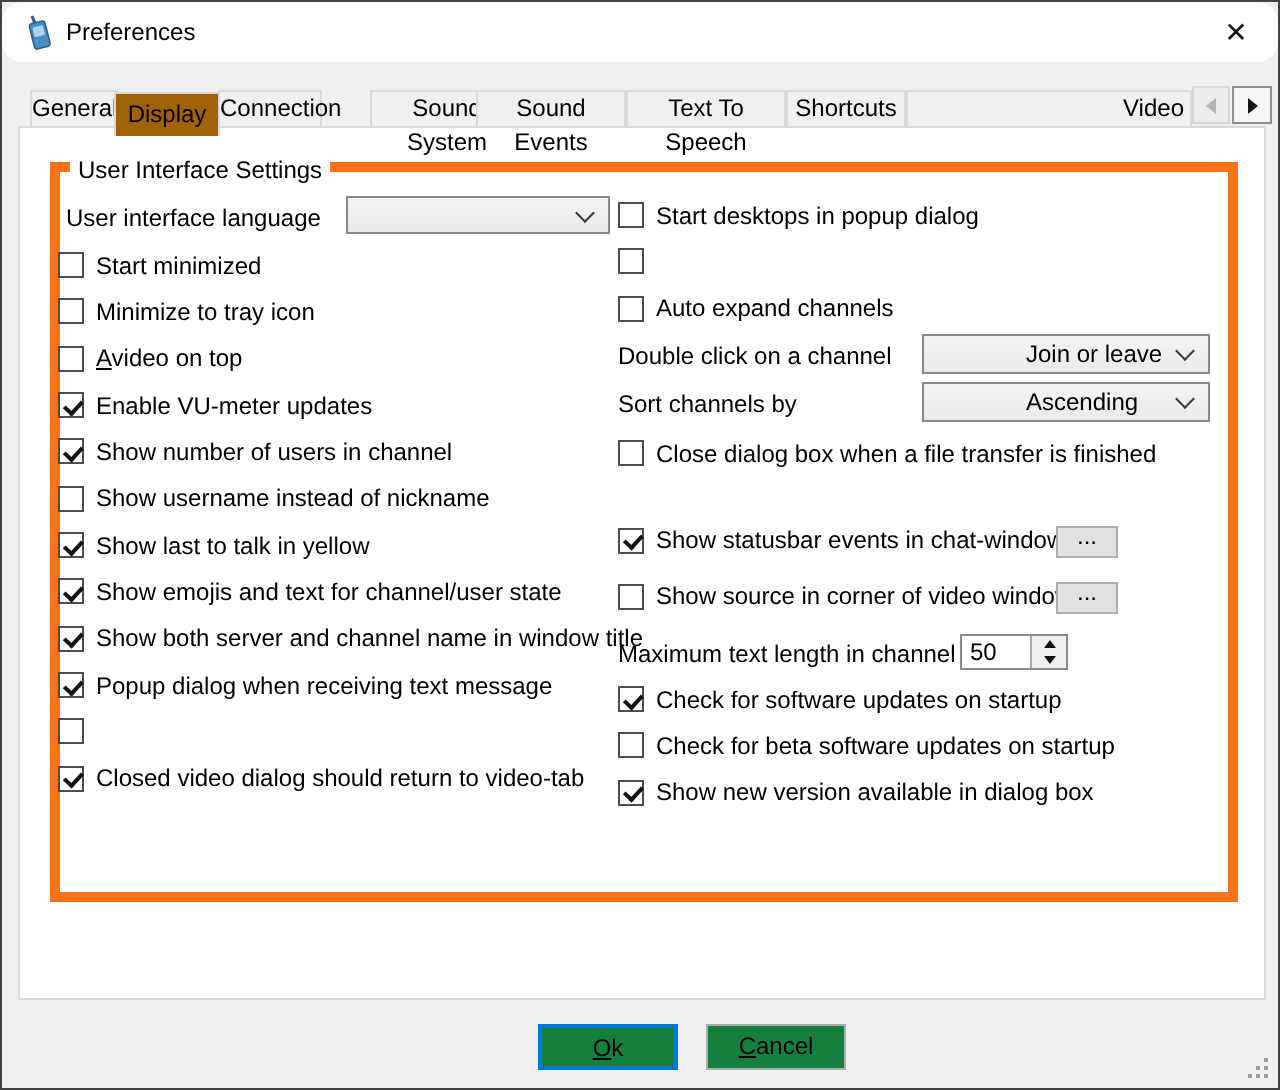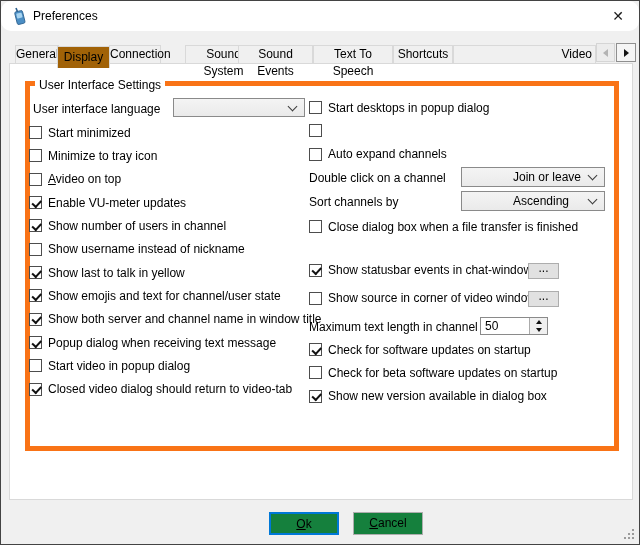--- a/index.html
+++ b/index.html
@@ -46,21 +46,21 @@
   
   .combo{position:absolute;box-sizing:border-box;border:1px solid #8a8a8a;
     background:linear-gradient(#f4f4f4,#eaeaea);}
   .combo .val{position:absolute;left:5px;top:50%;transform:translateY(-50%);white-space:nowrap;margin-left:46px;}
   .chev{position:absolute;right:8px;top:50%;width:6px;height:6px;margin-top:-5px;
     border-right:1px solid #3c3c3c;border-bottom:1px solid #3c3c3c;transform:rotate(45deg);}
   
   .mini-btn{position:absolute;width:31px;height:16px;box-sizing:border-box;background:#e1e1e1;
     border:1px solid #adadad;text-align:center;line-height:9px;font-size:12px;}
   
-  .spin{position:absolute;left:479px;top:316px;width:68px;height:18px;box-sizing:border-box;
+  .spin{position:absolute;left:479px;top:316px;width:54px;height:18px;box-sizing:border-box;
     border:1px solid #8a8a8a;background:#fff;display:flex;}
   .spin .sval{flex:1;padding-left:4px;line-height:16px;}
   .spin .sarrows{width:17px;border-left:1px solid #ababab;background:#f0f0f0;
     display:flex;flex-direction:column;}
   .spin .sarrows div{flex:1;display:flex;align-items:center;justify-content:center;}
   .tri-up{width:0;height:0;border-left:3px solid transparent;border-right:3px solid transparent;border-bottom:4px solid #111;}
   .tri-down{width:0;height:0;border-left:3px solid transparent;border-right:3px solid transparent;border-top:4px solid #111;}
   
   .btn{position:absolute;top:511px;width:70px;height:23px;box-sizing:border-box;background:#15803d;
     text-align:center;line-height:20px;}
@@ -152,21 +152,20 @@
       <div class="row">
         <span class="cb checked"></span>
         <span class="lbl">Show both server and channel name in window title</span>
       </div>
       <div class="row">
         <span class="cb checked"></span>
         <span class="lbl">Popup dialog when receiving text message</span>
       </div>
       <div class="row">
         <span class="cb"></span>
-        <span class="lbl">Start video in popup dialog</span>
       </div>
       <div class="row">
         <span class="cb checked"></span>
         <span class="lbl">Closed video dialog should return to video-tab</span>
       </div>
     </div>
 
     <div class="rows" style="left:308px;top:95px;">
       <div class="row">
         <span class="cb"></span>

